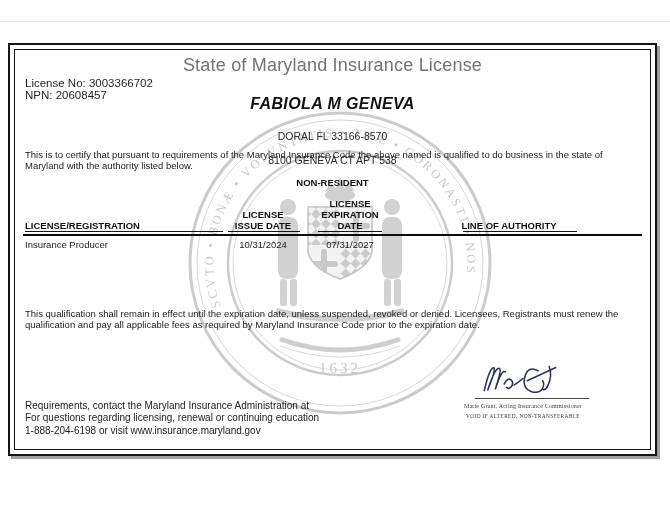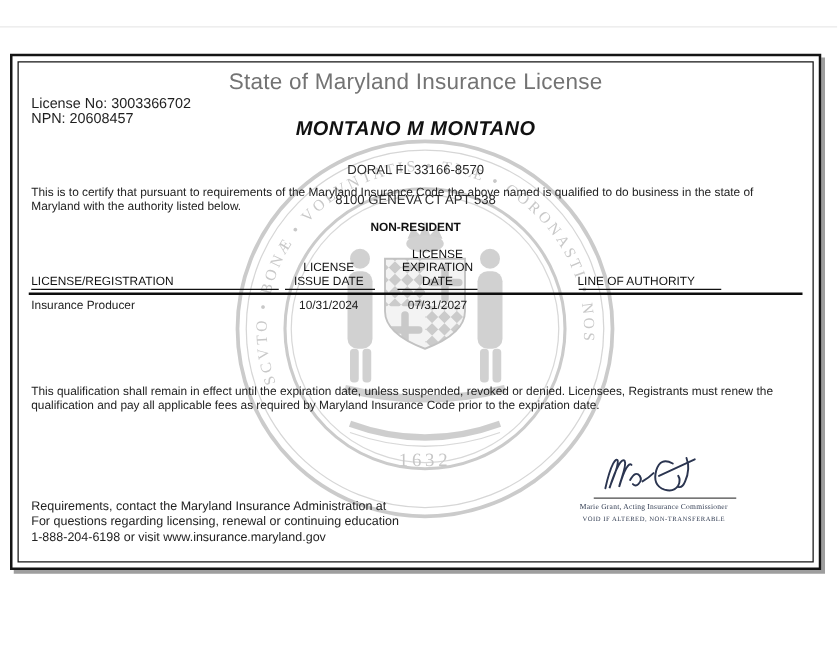--- a/index.html
+++ b/index.html
@@ -14,21 +14,21 @@
   .seal-wrap{position:absolute;left:165px;top:53px;width:320px;height:320px;z-index:1;}
   .content{position:absolute;inset:0;z-index:2;}
   .title{top:5px;font-size:18px;letter-spacing:.2px;color:#737373;}
   .hdr-row{top:27px;left:10px;right:8px;display:flex;justify-content:space-between;font-size:11.5px;flex-direction:column;}
   .name{top:45px;font-size:16px;font-weight:bold;font-style:italic;letter-spacing:.4px;color:#111;}
   .addr1{top:56px;font-size:10.5px;color:#2a2a2a;margin-top:48px;}
   .addr2{top:80px;font-size:10.5px;color:#2a2a2a;}
   .par{font-size:9.5px;line-height:11px;color:#222;}
   .certpar{top:99px;left:10px;width:618px;}
   .nonres{top:127px;font-weight:bold;font-size:9.5px;color:#111;}
-  .thead{font-weight:normal;font-size:9.5px;line-height:11px;color:#111;white-space:pre-line;}
+  .thead{font-weight:bold;font-size:9.5px;line-height:11px;color:#111;white-space:pre-line;}
   .th{position:absolute;bottom:0;}
   .thwrap{top:143px;left:0;right:0;height:38px;}
   .c1{left:10px;width:200px;text-align:left;}
   .c2{left:196px;width:104px;text-align:center;}
   .c3{left:283px;width:104px;text-align:center;}
   .c4{left:419px;width:150px;text-align:center;}
   .uline{position:absolute;height:1px;background:#111;top:181px;}
   .u1{left:10px;width:198px;}
   .u2{left:213px;width:72px;}
   .u3{left:303px;width:64px;}
@@ -110,21 +110,21 @@
       </div>
 
       <div class="content">
         <div class="abs center title">State of Maryland Insurance License</div>
 
         <div class="abs hdr-row">
           <span>License No: 3003366702</span>
           <span>NPN: 20608457</span>
         </div>
 
-        <div class="abs center name">MONTANO M MONTANO</div>
+        <div class="abs center name">FABIOLA M GENEVA</div>
         <div class="abs center addr1">8100 GENEVA CT APT 538</div>
         <div class="abs center addr2">DORAL FL 33166-8570</div>
 
         <div class="abs center nonres">NON-RESIDENT</div>
 
         <div class="abs par certpar">This is to certify that pursuant to requirements of the Maryland Insurance Code the above named is qualified to do business in the state of Maryland with the authority listed below.</div>
 
         <div class="abs thwrap">
           <div class="th thead c1">LICENSE/REGISTRATION</div>
           <div class="th thead c2">LICENSE

